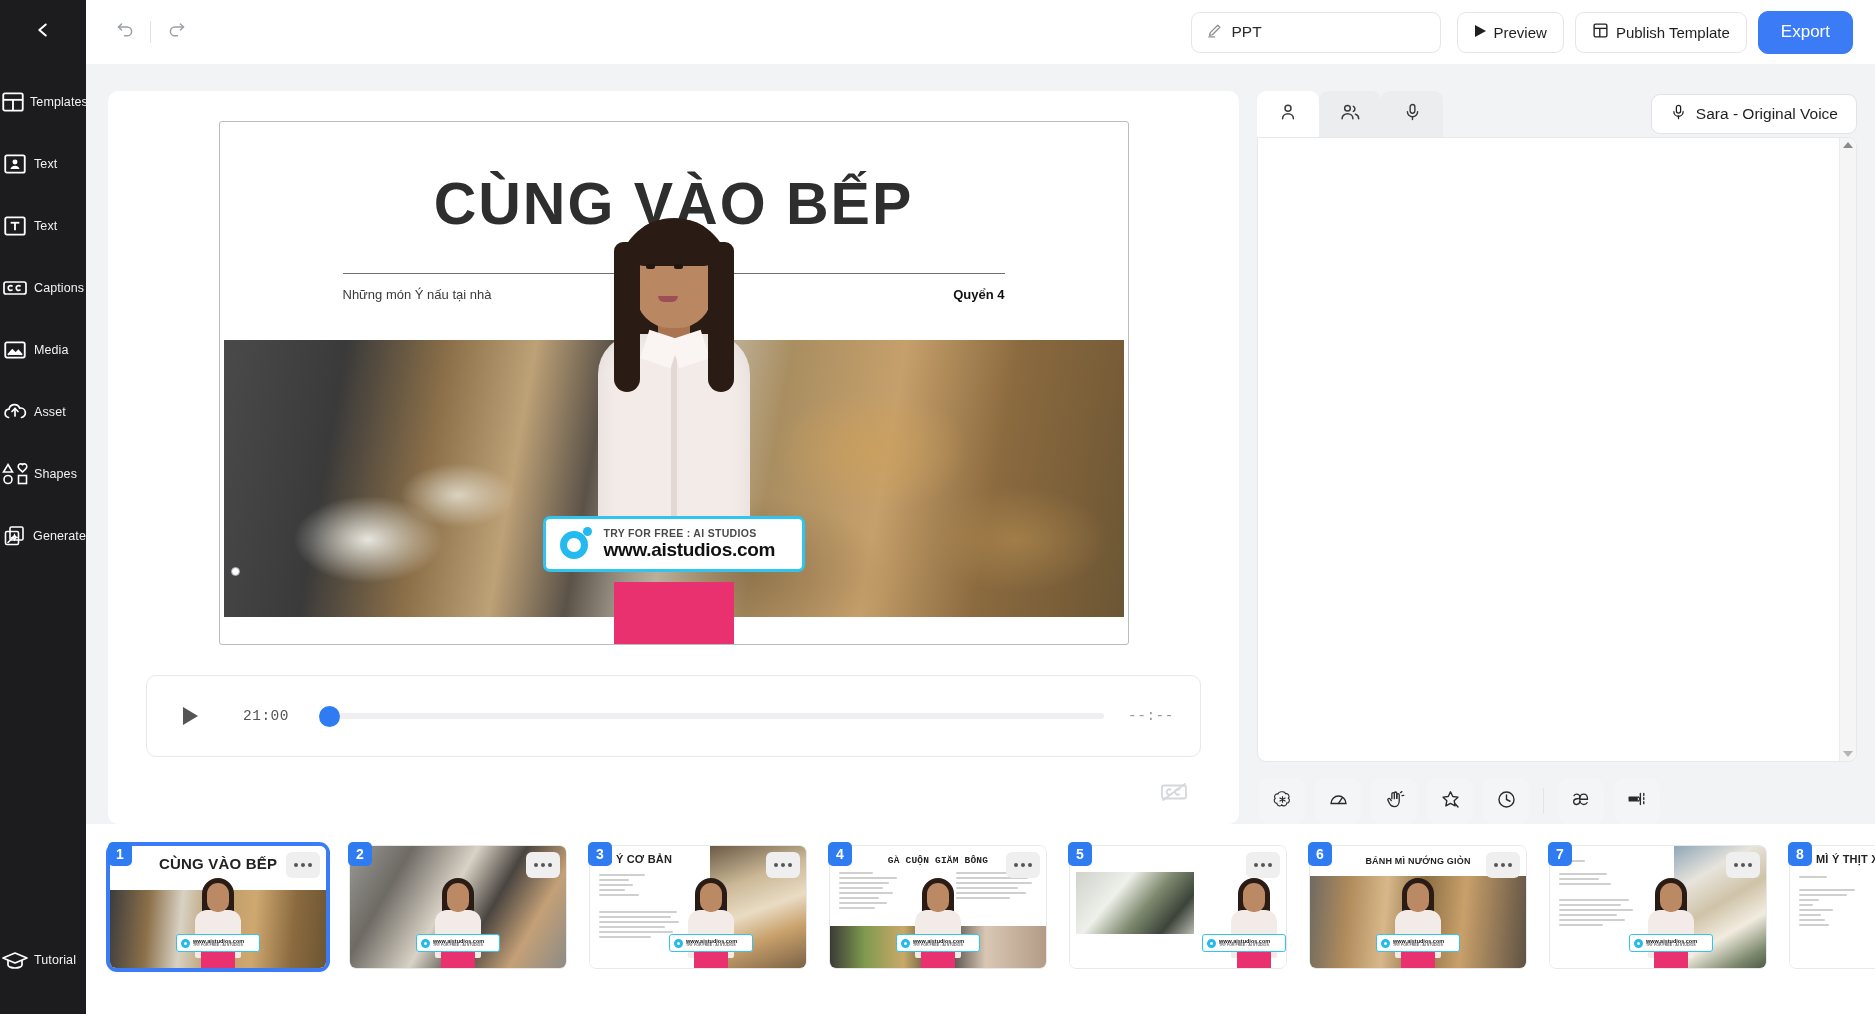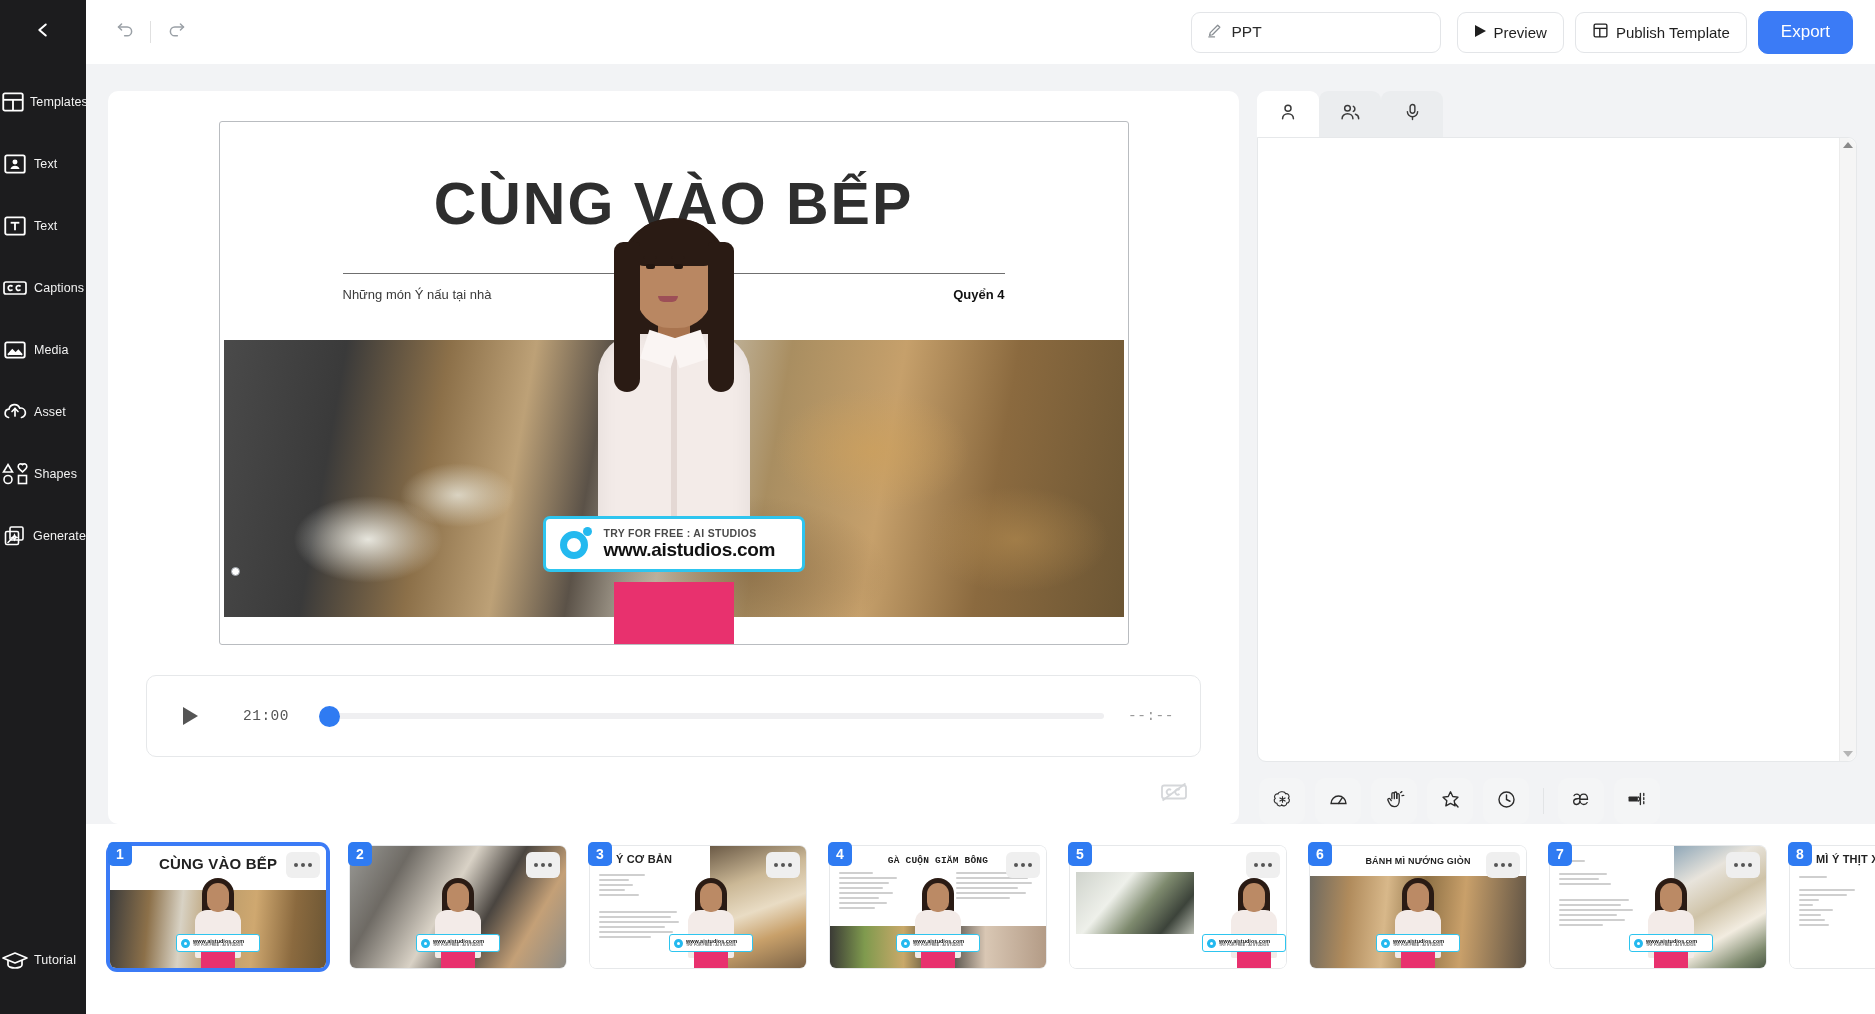--- a/index.html
+++ b/index.html
@@ -557,20 +557,30 @@
               <span>
                 <svg width="19" height="20" viewBox="0 0 24 24" stroke-width="1.8" stroke-linecap="round">
                     <rect x="9" y="2.5" width="6" height="11" rx="3"></rect>
                     <path d="M5.5 11.5a6.5 6.5 0 0 0 13 0"></path>
                     <line x1="12" y1="18" x2="12" y2="21.5"></line>
                   </svg>
               </span>
             </div>
           </div>
           <div class="sp-spacer"></div>
+          <div class="voice-chip">
+            <span>
+              <svg width="17" height="18" viewBox="0 0 24 24" fill="none" stroke="#1f1f1f" stroke-width="1.8" stroke-linecap="round">
+                  <rect x="9" y="2.5" width="6" height="11" rx="3"></rect>
+                  <path d="M5.5 11.5a6.5 6.5 0 0 0 13 0"></path>
+                  <line x1="12" y1="18" x2="12" y2="21.5"></line>
+                </svg>
+            </span>
+            <span>Sara - Original Voice</span>
+          </div>
         </div>
 
         <div class="sp-body">
           <div class="sp-textarea" contenteditable="true" placeholder="" style=""></div>
           <div class="sp-scroll">
             <span class="sc-arrow sc-up"></span>
             <span class="sc-arrow sc-down"></span>
           </div>
         </div>
 

